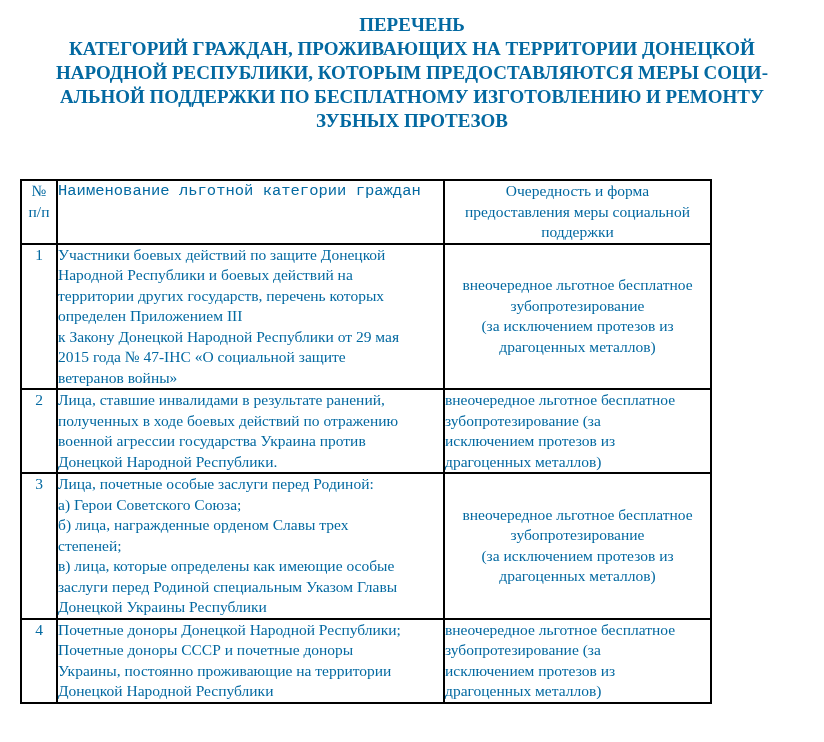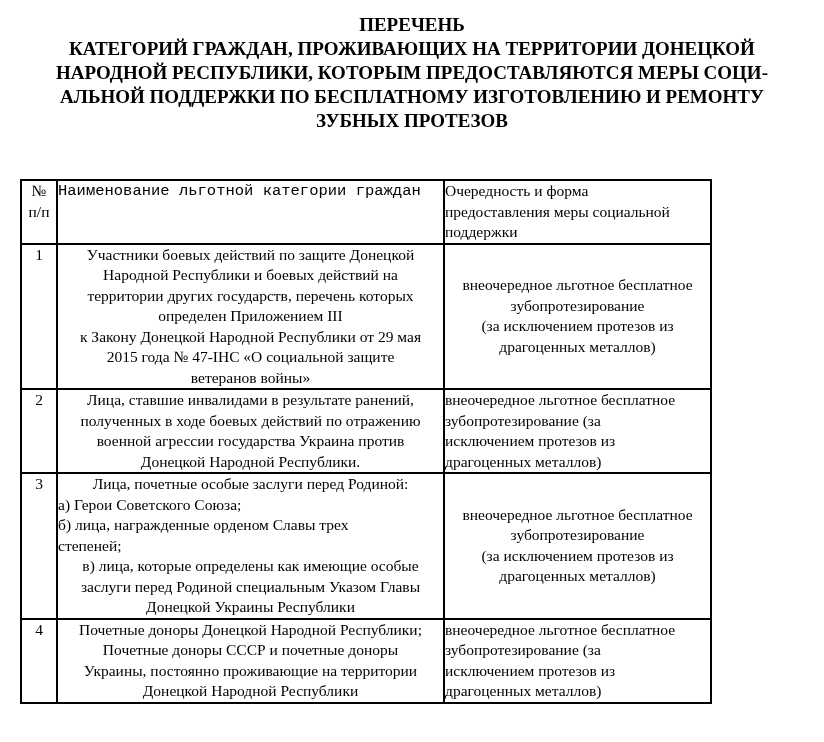--- a/index.html
+++ b/index.html
@@ -1,17 +1,17 @@
 <!DOCTYPE html>
 <html><head>
 <meta charset="utf-8">
 <style>
   html, body { margin: 0; padding: 0; background: #ffffff; }
   .page {
-    width: 824px; height: 742px; background: #ffffff; color: #000000;
+    width: 824px; height: 742px; background: #ffffff; color: #0369a1;
     font-family: "Liberation Serif", serif; overflow: hidden; box-sizing: border-box;
   }
   .doc-title {
     padding-top: 13px; margin: 0 22px;
     text-align: center; font-weight: bold;
     font-size: 19px; line-height: 24px;
     white-space: pre-line;
   }
   table.doc-table {
     border-collapse: collapse; table-layout: fixed;
@@ -21,25 +21,25 @@
   table.doc-table col.c-num { width: 36px; }
   table.doc-table col.c-category { width: 387px; }
   table.doc-table col.c-measure { width: 267px; }
   table.doc-table th, table.doc-table td {
     border: 2px solid #000000; padding: 0;
     font-weight: normal; vertical-align: top;
     overflow: hidden;
   }
   th.h-num { text-align: center; vertical-align: middle; white-space: pre-line; }
   th.h-category { text-align: left; vertical-align: middle; padding: 0 2px 0 4px; font-family: Liberation Mono, monospace; }
-  th.h-measure { text-align: left; vertical-align: middle; white-space: pre-line; padding: 0 2px; margin-left: 21px; }
+  th.h-measure { text-align: center; vertical-align: middle; white-space: pre-line; padding: 0 2px; margin-left: 21px; }
   td.cell-num { text-align: center; padding-top: 1px; }
   td.cell-category { padding: 1px 3px; }
   td.cell-category .seg { white-space: pre-line; }
-  td.cell-category .seg.center { text-align: center; }
+  td.cell-category .seg.center { }
   td.cell-category .seg.left { text-align: left; }
   td.cell-measure { white-space: pre-line; padding: 1px 2px; }
   td.cell-measure.center { text-align: center; vertical-align: middle; }
   td.cell-measure.left { text-align: left; vertical-align: top; }
 </style>
 </head>
 <body>
 
 <div class="page">
 

